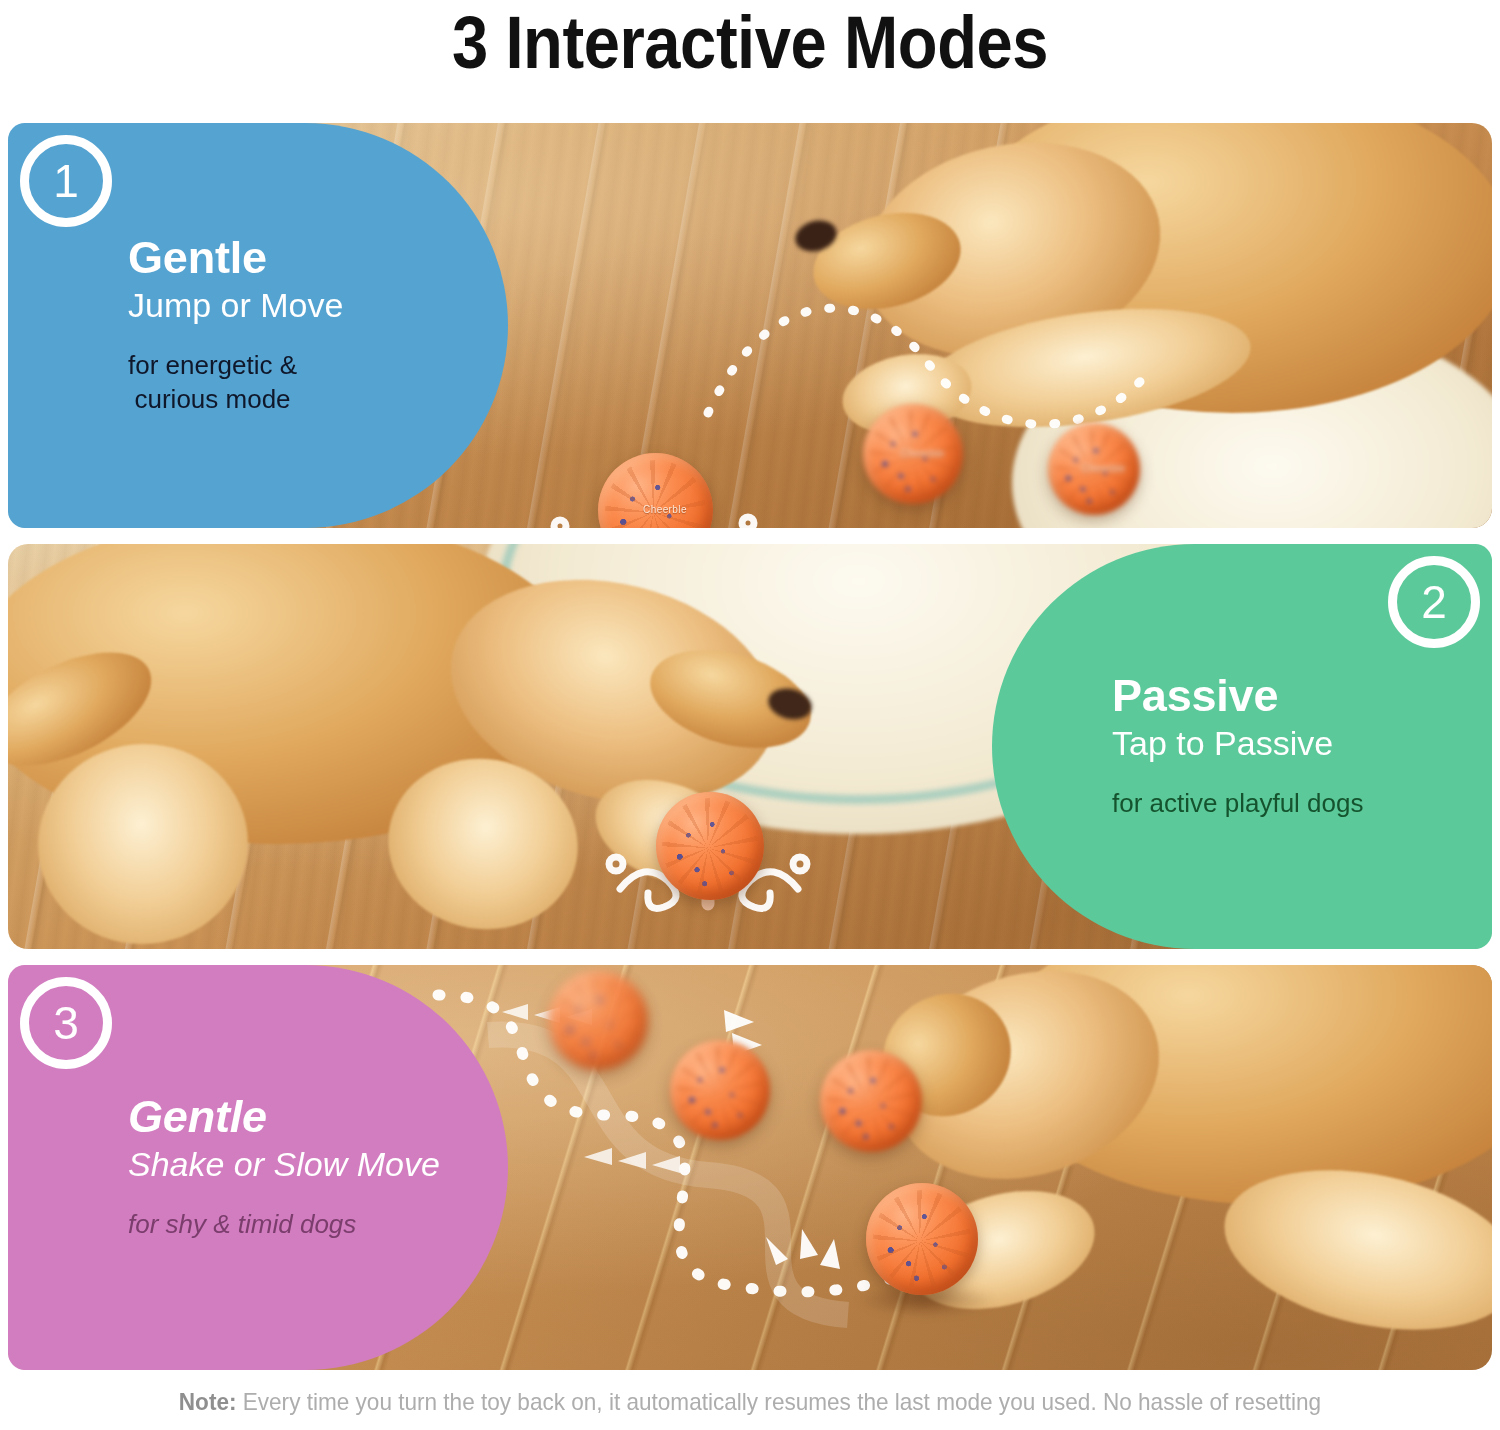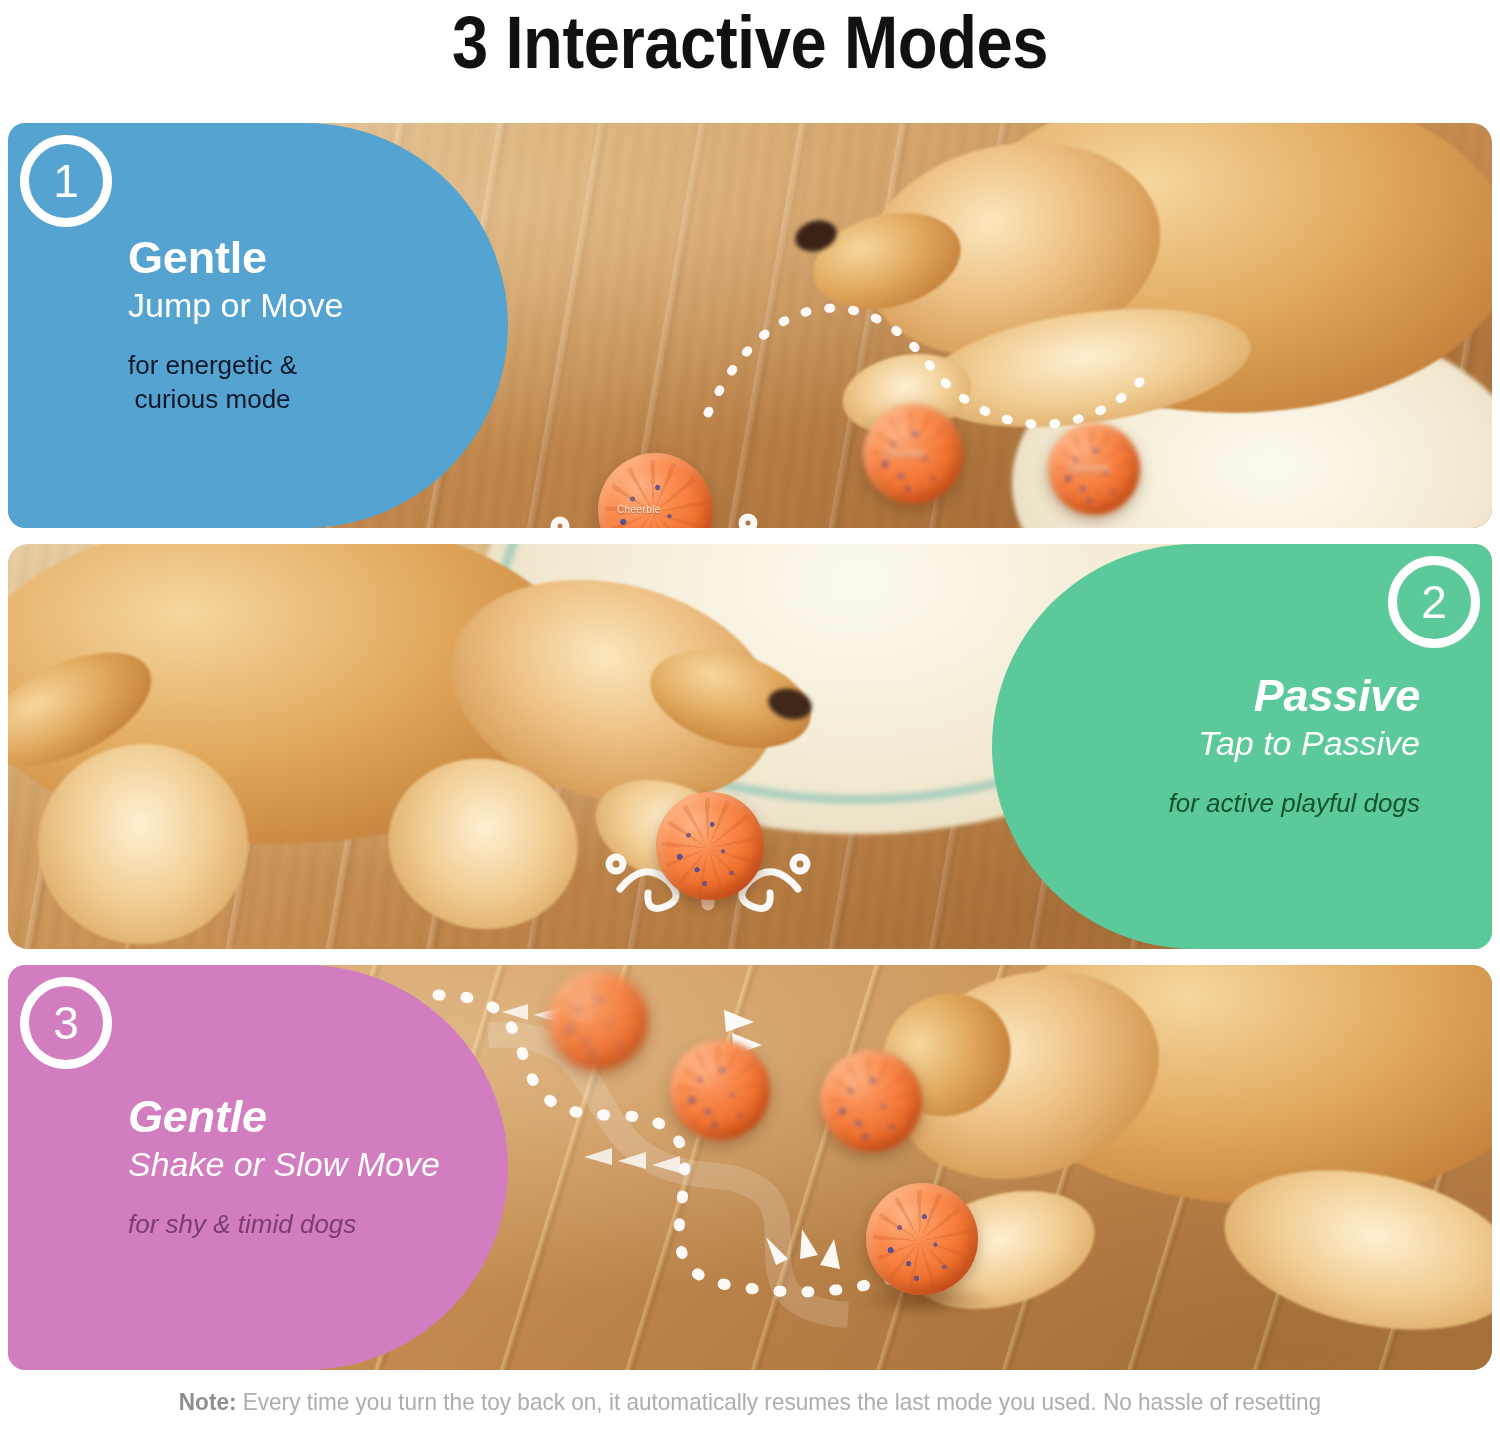--- a/index.html
+++ b/index.html
@@ -148,21 +148,21 @@
     border-radius:50%;
     background:
       repeating-conic-gradient(from 20deg at 48% 52%,
         rgba(200,90,35,0.28) 0deg 6deg,
         rgba(0,0,0,0) 6deg 28deg);
     mask-image: radial-gradient(circle at 50% 50%, #000 60%, transparent 100%);
   }
   .ball .brand {
     position:absolute;
     left:0; right:0; top:44%;
-    text-align:left;
+    text-align:center;
     color:#ffe9d8;
     font-size:10px;
     letter-spacing:0.4px;
     text-shadow:0 1px 1px rgba(120,50,15,0.6);
     z-index:3;
     pointer-events:none;
     padding-left:19px;
   }
   .ball.blurred { filter: blur(2.6px); }
   .ball.blurred2 { filter: blur(4px); opacity:0.92; }
@@ -191,22 +191,21 @@
   .card.left {
     left: 0;
     border-radius: 20px 240px 240px 20px;
     padding: 0 60px 0 120px;
     align-items: flex-start;
   }
   .card.right {
     right: 0;
     border-radius: 240px 20px 20px 240px;
     padding: 0 72px 0 120px;
-    align-items: flex-end;
-    font-style: italic;
+    align-items: flex-start;
   }
 
   .card-title {
     font-size: 45px;
     font-weight: bold;
     color: #ffffff;
     line-height: 1.05;
     letter-spacing: -0.2px;
   }
   .card-sub {

